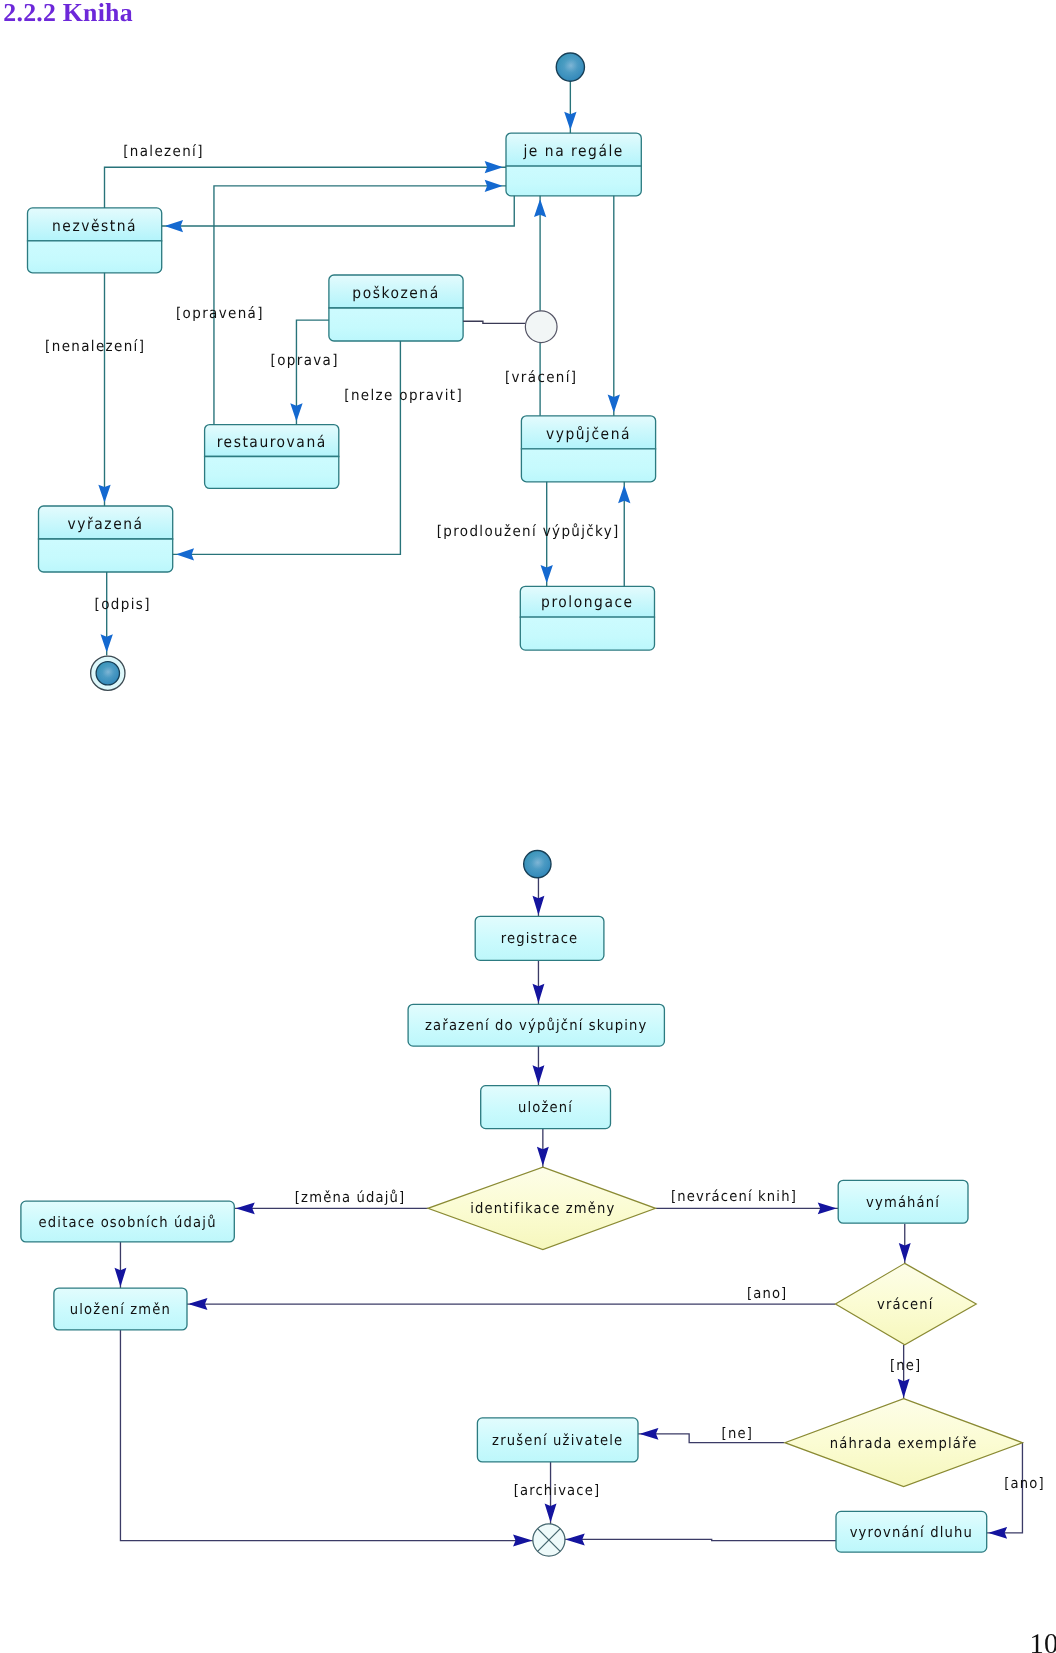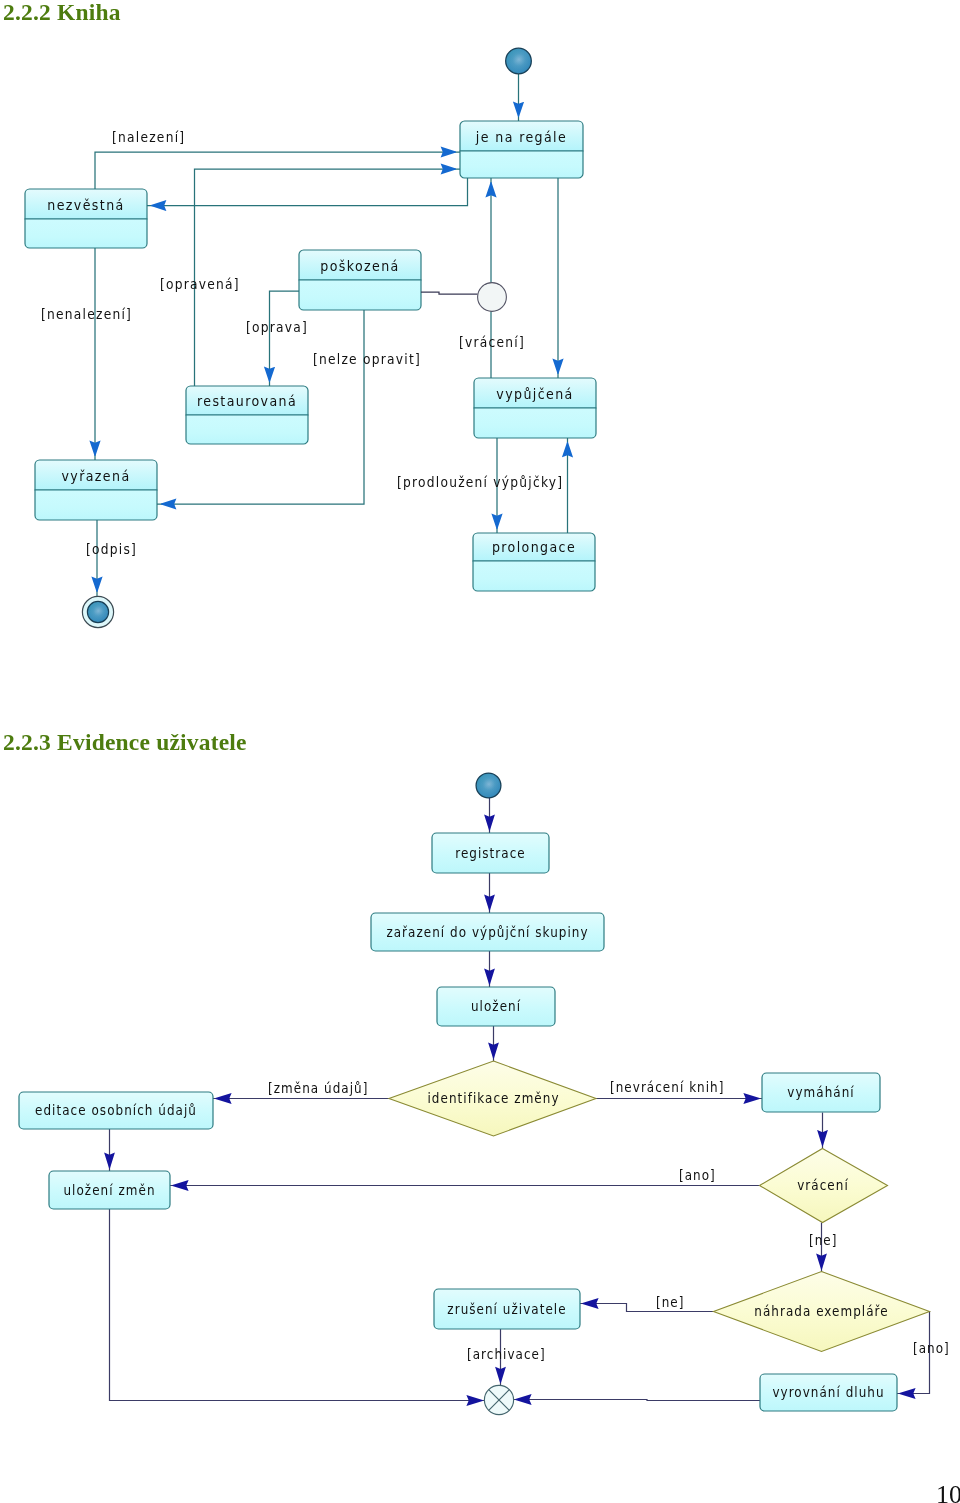--- a/index.html
+++ b/index.html
@@ -1,20 +1,20 @@
 <!DOCTYPE html>
 <html><head>
 <meta charset="utf-8">
 <style>
   html,body{margin:0;padding:0;background:#ffffff;}
   body{width:960px;height:1503px;position:relative;overflow:hidden;
        font-family:"Liberation Serif",serif;}
   .page{position:absolute;left:0;top:0;width:960px;height:1503px;}
   .heading{position:absolute;transform:translateZ(0);font-family:"Liberation Serif",serif;font-weight:bold;
-           font-size:23.5px;color:#4d7c0f;letter-spacing:0.2px;white-space:nowrap;}
+           font-size:23.5px;color:#6d28d9;letter-spacing:0.2px;white-space:nowrap;}
   #h1{left:3px;top:-1px;}
   #h2{left:3px;top:729px;}
   .pageno{position:absolute;transform:translateZ(0);left:936px;top:1482px;font-family:"Liberation Serif",serif;
           font-size:26px;color:#111;line-height:1;}
   svg{position:absolute;transform:translateZ(0);}
   .sl{font-family:"DejaVu Sans",sans-serif;font-stretch:condensed;font-size:14px;fill:#111;text-anchor:middle;letter-spacing:1.4px;}
   .al{font-family:"DejaVu Sans",sans-serif;font-stretch:condensed;font-size:13.3px;fill:#111;text-anchor:middle;letter-spacing:1.05px;}
   .gl2{font-family:"DejaVu Sans",sans-serif;font-stretch:condensed;font-size:13.3px;fill:#111;letter-spacing:1.05px;}
   .gl{font-family:"DejaVu Sans",sans-serif;font-stretch:condensed;font-size:13.6px;fill:#111;letter-spacing:1.25px;}
   #d1{left:0;top:30px;}
@@ -209,15 +209,14 @@
   <text class="gl2" x="268" y="338">[změna údajů]</text>
   <text class="gl2" x="610" y="337">[nevrácení knih]</text>
   <text class="gl2" x="679" y="425">[ano]</text>
   <text class="gl2" x="809" y="490">[ne]</text>
   <text class="gl2" x="656" y="552">[ne]</text>
   <text class="gl2" x="913" y="598">[ano]</text>
   <text class="gl2" x="467" y="604">[archivace]</text>
 </svg>
 
   <div class="heading" id="h1">2.2.2 Kniha</div>
-  <div class="heading" id="h2">2.2.3 Evidence uživatele</div>
   <div class="pageno">10</div>
 </div>
 
 </body></html>

